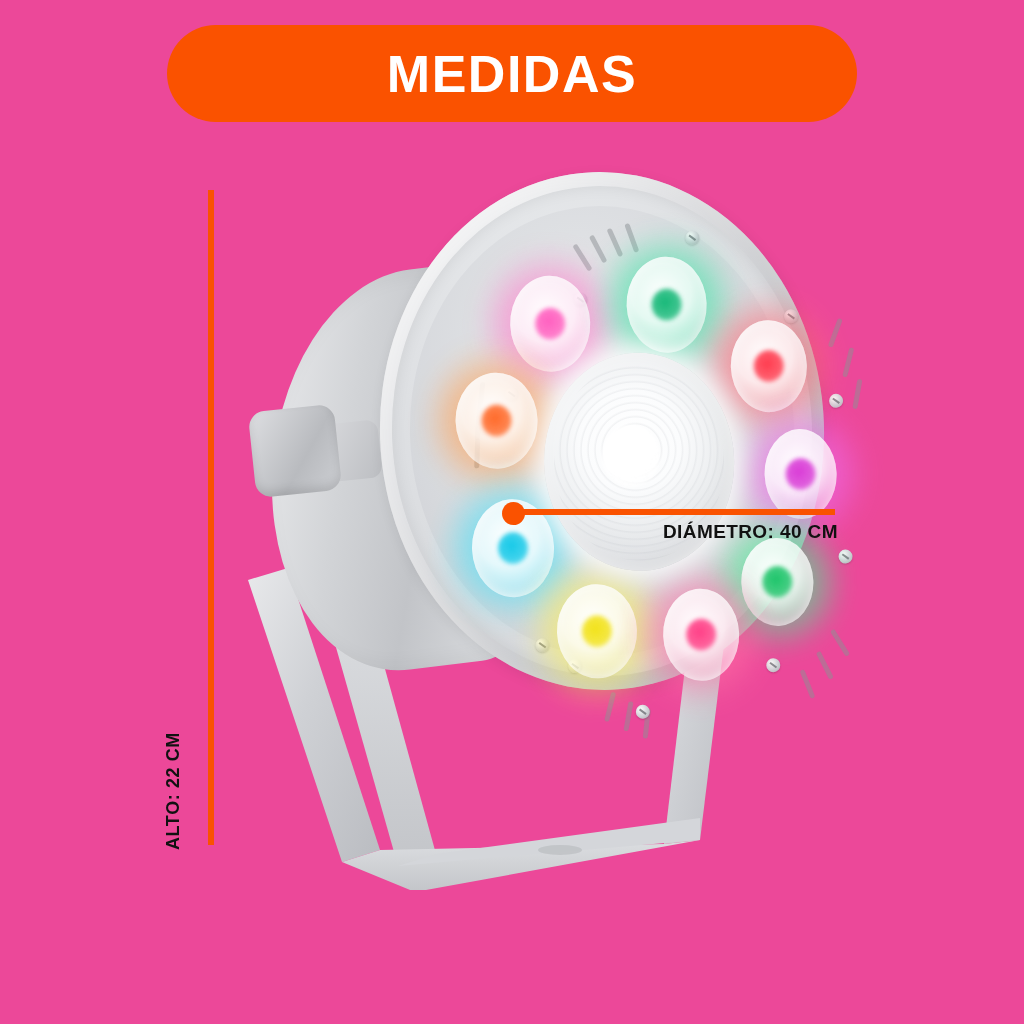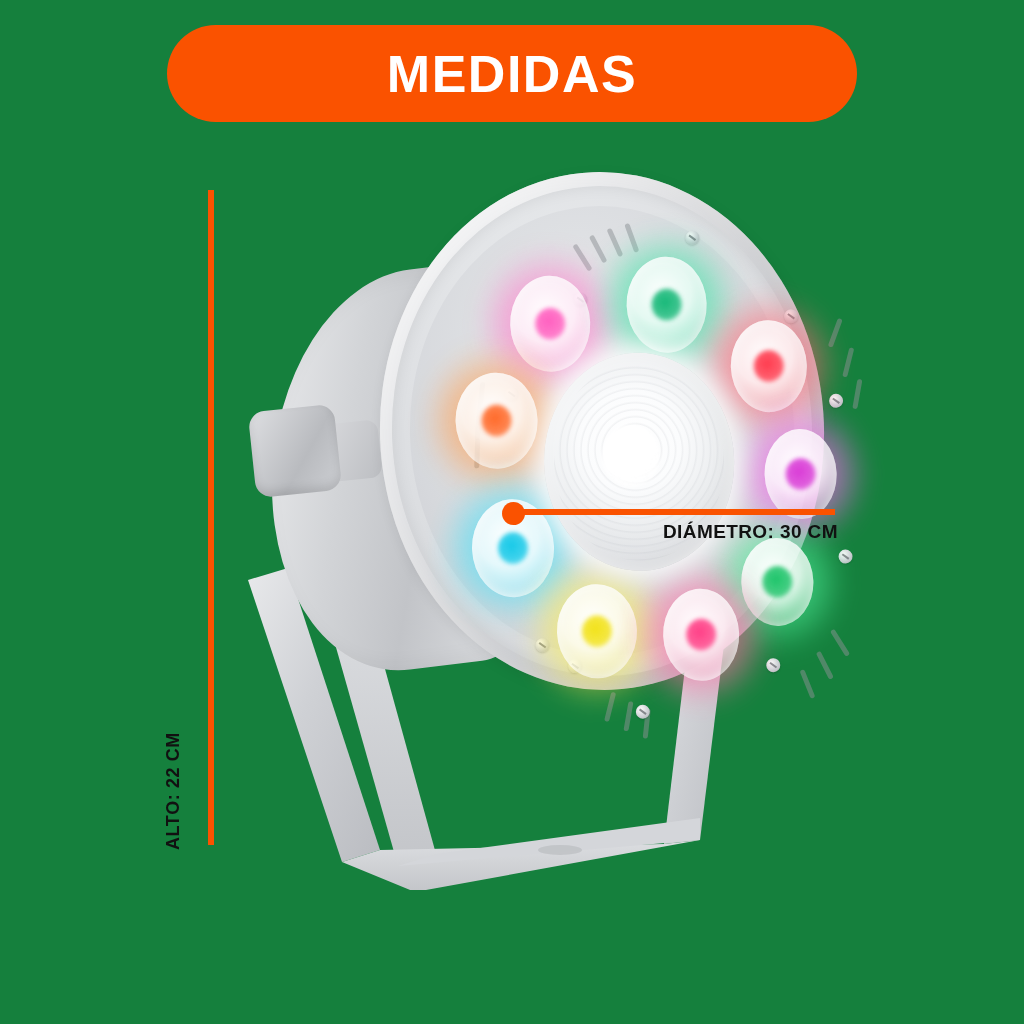--- a/index.html
+++ b/index.html
@@ -6,21 +6,21 @@
   * { margin:0; padding:0; box-sizing:border-box; }
   html, body {
     width:1024px; height:1024px;
     background:#ffffff;
     font-family:"Liberation Sans", sans-serif;
     overflow:hidden;
   }
   #stage {
     position:relative;
     width:1024px; height:1024px;
-    background:#15803d;
+    background:#ec4899;
     overflow:hidden;
   }
 
   
   #header-pill {
     position:absolute;
     left:167px; top:25px;
     width:690px; height:97px;
     background:var(--orange,#fa5200);
     border-radius:49px;
@@ -367,16 +367,16 @@
         </div>
       </div>
     </div>
   </div>
 
   <div id="vline"></div>
   <div id="alto-label">ALTO: 22 CM</div>
 
   <div id="diam-line"></div>
   <div id="diam-dot"></div>
-  <div id="diam-label">DIÁMETRO: 30 CM</div>
+  <div id="diam-label">DIÁMETRO: 40 CM</div>
 
 
 </div>
 
 </body></html>

